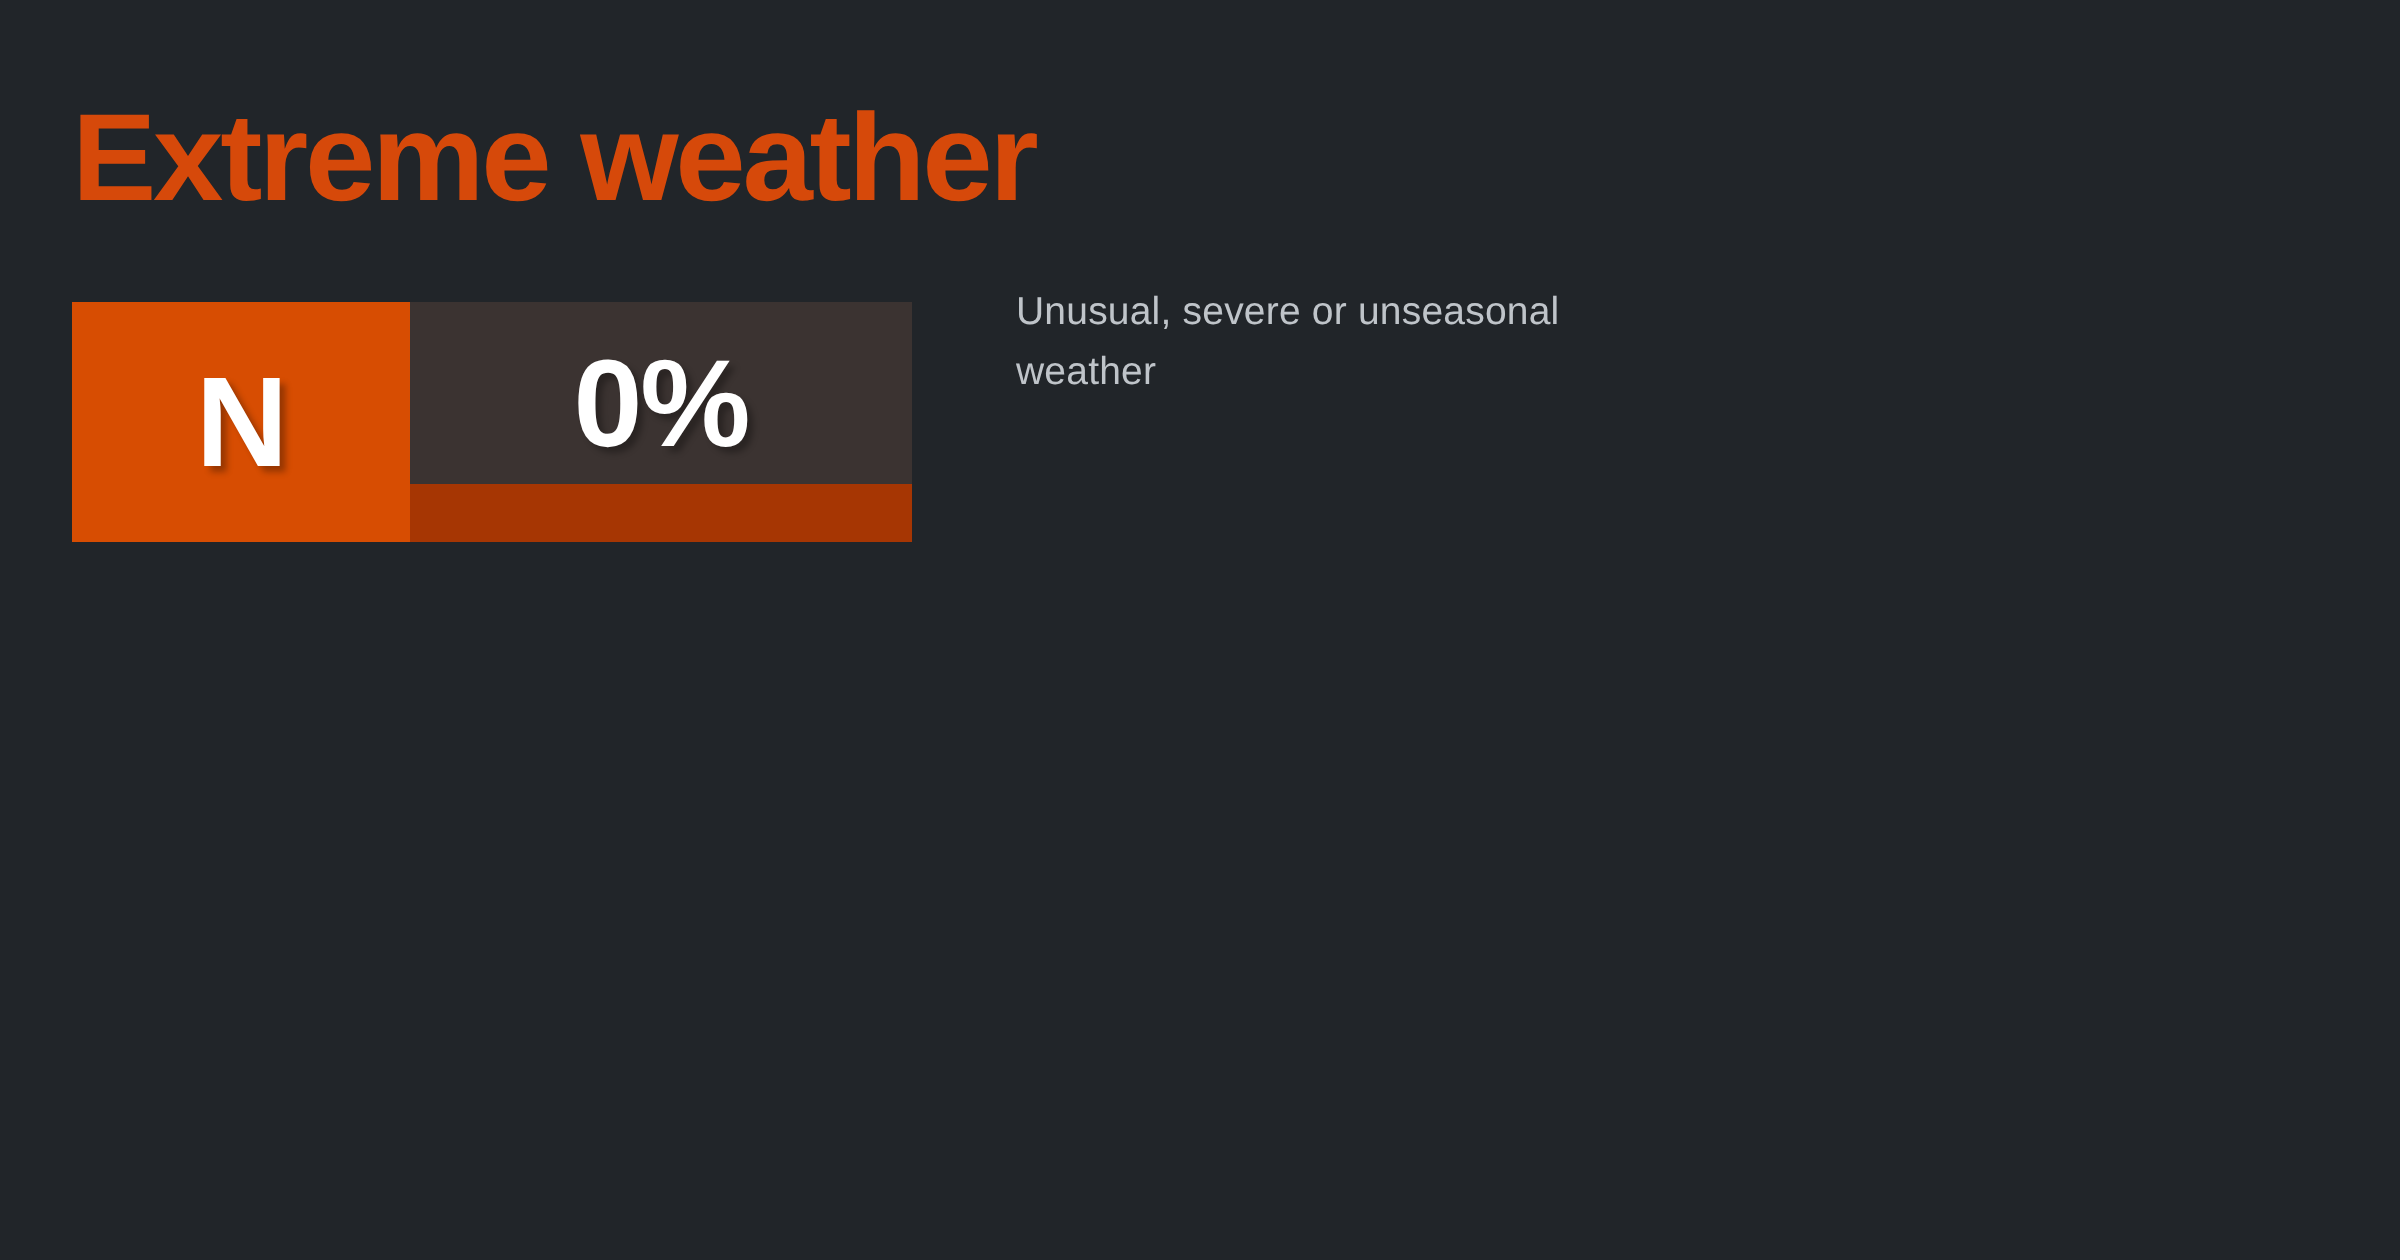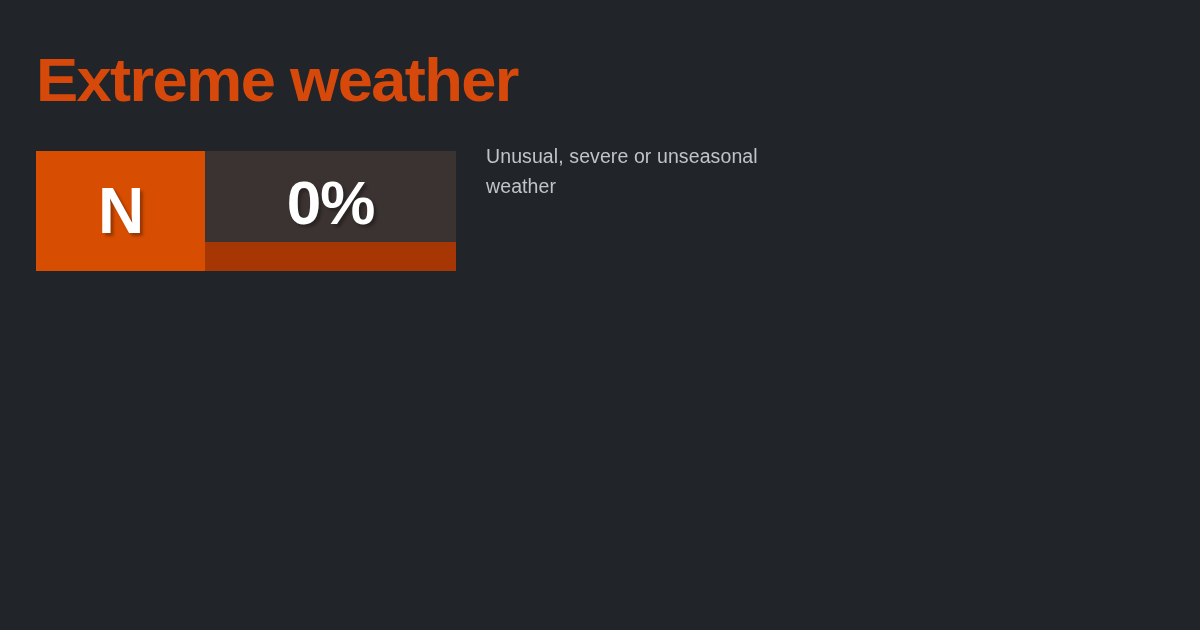--- a/index.html
+++ b/index.html
@@ -108,21 +108,21 @@
     left: 0;
     top: 0;
     bottom: 0;
     width: 0%;
     background: #d74d02;
   }
 
   
   .description {
     position: absolute;
-    left: 486px;
+    left: 508px;
     top: 141px;
     width: 320px;
     font-family: "Liberation Sans", sans-serif;
     font-size: 19.5px;
     font-weight: 400;
     line-height: 30px;
     letter-spacing: 0.1px;
     color: #bfc4c9;
   }
 </style>

